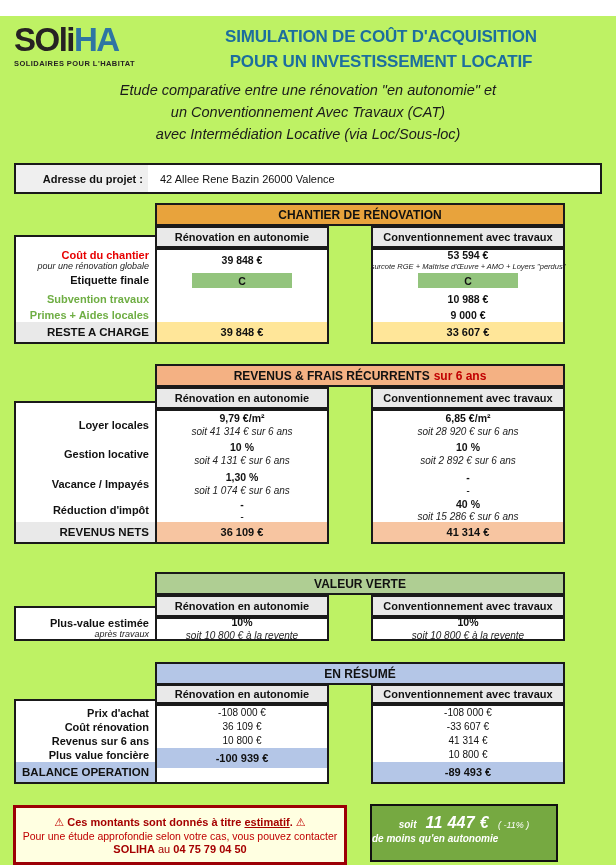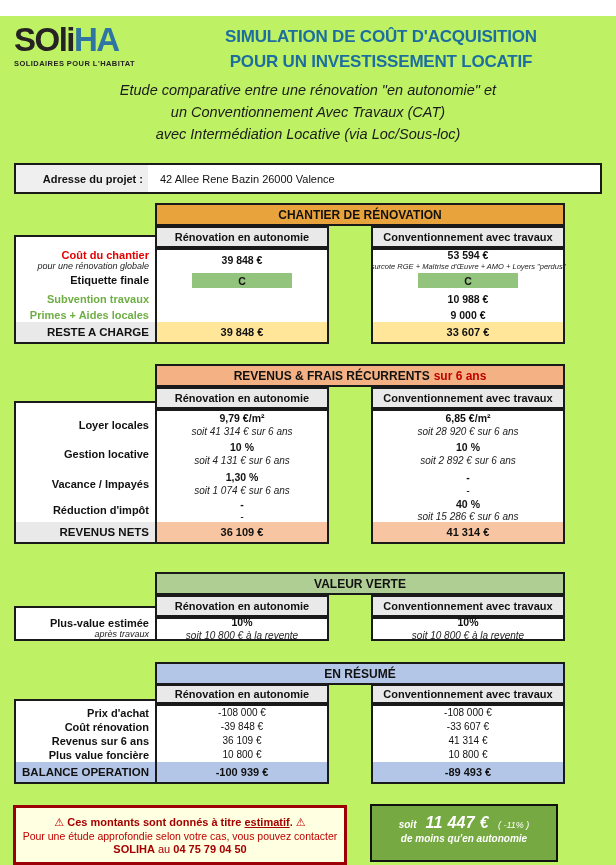--- a/index.html
+++ b/index.html
@@ -103,21 +103,21 @@
   .warn-line1 { font-weight:bold; font-size:11px; color:#A50000; }
   .warn-line2 { font-size:10.5px; color:#C00000; }
   .warn-line3 { font-size:11px; color:#A50000; }
   .warn-line3 .b { font-weight:bold; }
   .warn-icon { color:#C00000; font-weight:normal; font-size:11px; }
   .underline { text-decoration:underline; }
 
   .savebox {
     position:absolute; left:370px; top:788px; width:188px; height:58px;
     background:#76A941; border:2px solid #111; color:#fff;
-    font-style:italic; text-align:center; padding-top:8px;
+    font-style:italic; padding-top:8px;
   }
   .save-line1 { display:flex; align-items:baseline; justify-content:center; gap:9px; }
   .save-soit   { font-weight:bold; font-size:10px; }
   .save-amount { font-weight:bold; font-size:16px; letter-spacing:0.3px; }
   .save-pct    { font-size:9px; }
   .save-caption{ font-weight:bold; font-size:10px; margin-top:1px; }
 </style>
 </head>
 <body>
 
@@ -314,23 +314,20 @@
       <div class="lab">Plus value foncière</div>
     </div>
     <div class="ltotal bg-blue" style="height:20px">BALANCE OPERATION</div>
   </div>
 
   <div class="valbox c1" style="top:688px;height:80px">
     <div class="vrow" style="height:14px">
       <div class="val-plain">-108 000 €</div>
     </div>
     <div class="vrow" style="height:14px">
-      <div class="val-plain">-39 848 €</div>
-    </div>
-    <div class="vrow" style="height:14px">
       <div class="val-plain">36 109 €</div>
     </div>
     <div class="vrow" style="height:14px">
       <div class="val-plain">10 800 €</div>
     </div>
     <div class="vtotal bg-blue" style="height:20px">-100 939 €</div>
   </div>
 
   <div class="valbox c2" style="top:688px;height:80px">
     <div class="vrow" style="height:14px">

